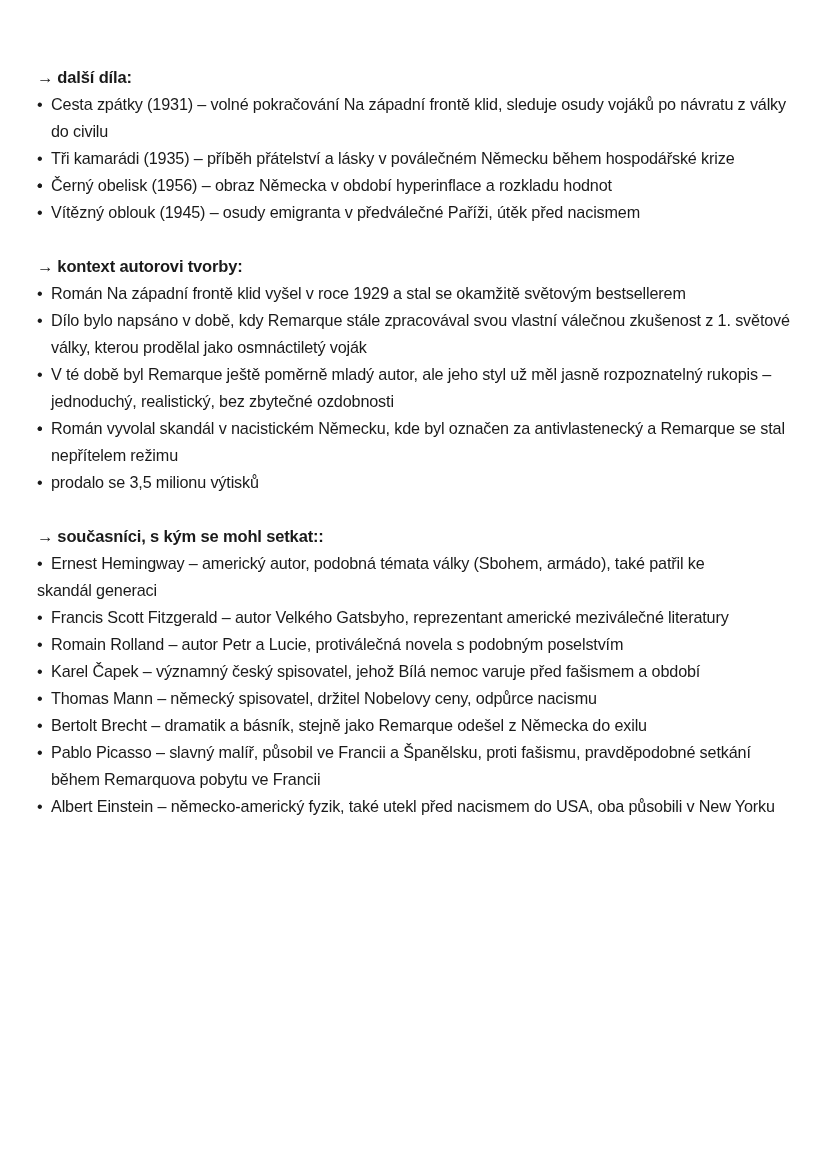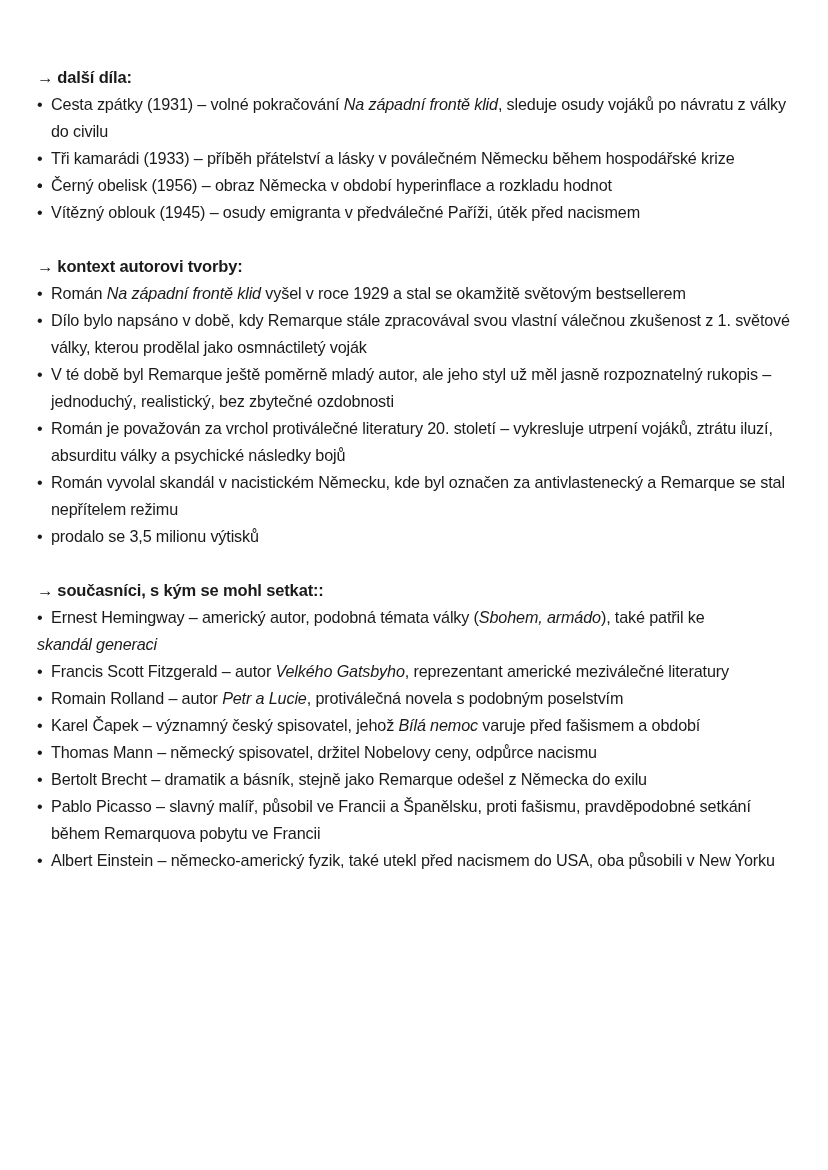--- a/index.html
+++ b/index.html
@@ -40,41 +40,40 @@
       position: relative;
       padding-left: 14px;
     }
     .item .bullet {
       position: absolute;
       left: 0;
       top: 0;
       width: 14px;
     }
     .it {
-      font-style: italic;
     }
   </style>
 </head>
 <body>
 
 <div class="page" id="page">
     <div class="section">
       <div class="heading"><span class="arrow">→</span><span>další díla:</span></div>
       <div class="item"><span class="bullet">•</span><span><span>Cesta zpátky (1931) – volné pokračování </span><span class="it">Na západní frontě klid</span><span>, sleduje osudy vojáků po návratu z války do civilu</span></span></div>
-      <div class="item"><span class="bullet">•</span><span><span>Tři kamarádi (1933) – příběh přátelství a lásky v poválečném Německu během hospodářské krize</span></span></div>
+      <div class="item"><span class="bullet">•</span><span><span>Tři kamarádi (1935) – příběh přátelství a lásky v poválečném Německu během hospodářské krize</span></span></div>
       <div class="item"><span class="bullet">•</span></div>
       <div class="item"><span class="bullet">•</span><span><span>Černý obelisk (1956) – obraz Německa v období hyperinflace a rozkladu hodnot</span></span></div>
       <div class="item"><span class="bullet">•</span><span><span>Vítězný oblouk (1945) – osudy emigranta v předválečné Paříži, útěk před nacismem</span></span></div>
     </div>
     <div class="section">
       <div class="heading"><span class="arrow">→</span><span>kontext autorovi tvorby:</span></div>
       <div class="item"><span class="bullet">•</span><span><span>Román </span><span class="it">Na západní frontě klid</span><span> vyšel v roce 1929 a stal se okamžitě světovým bestsellerem</span></span></div>
       <div class="item"><span class="bullet">•</span><span><span>Dílo bylo napsáno v době, kdy Remarque stále zpracovával svou vlastní válečnou zkušenost z 1. světové války, kterou prodělal jako osmnáctiletý voják</span></span></div>
       <div class="item"><span class="bullet">•</span><span><span>V té době byl Remarque ještě poměrně mladý autor, ale jeho styl už měl jasně rozpoznatelný rukopis – jednoduchý, realistický, bez zbytečné ozdobnosti</span></span></div>
-      <div class="item"><span class="bullet">•</span><span><span>Román je považován za vrchol protiválečné literatury 20. století – vykresluje utrpení vojáků, ztrátu iluzí, absurditu války a psychické následky bojů</span></span></div>
+      <div class="item"><span class="bullet">•</span></div>
       <div class="item"><span class="bullet">•</span><span><span>Román vyvolal skandál v nacistickém Německu, kde byl označen za antivlastenecký a Remarque se stal nepřítelem režimu</span></span></div>
       <div class="item"><span class="bullet">•</span><span><span>prodalo se 3,5 milionu výtisků</span></span></div>
     </div>
     <div class="section">
       <div class="heading"><span class="arrow">→</span><span>současníci, s kým se mohl setkat::</span></div>
       <div class="item"><span class="bullet">•</span><span><span>Ernest Hemingway – americký autor, podobná témata války (</span><span class="it">Sbohem, armádo</span><span>), také patřil ke</span></span><div class="cont" style="margin-left: -14px;"><span class="it">skandál generaci</span></div></div>
       <div class="item"><span class="bullet">•</span><span><span>Francis Scott Fitzgerald – autor </span><span class="it">Velkého Gatsbyho</span><span>, reprezentant americké meziválečné literatury</span></span></div>
       <div class="item"><span class="bullet">•</span><span><span>Romain Rolland – autor </span><span class="it">Petr a Lucie</span><span>, protiválečná novela s podobným poselstvím</span></span></div>
       <div class="item"><span class="bullet">•</span><span><span>Karel Čapek – významný český spisovatel, jehož </span><span class="it">Bílá nemoc</span><span> varuje před fašismem a období</span></span></div>
       <div class="item"><span class="bullet">•</span><span><span>Thomas Mann – německý spisovatel, držitel Nobelovy ceny, odpůrce nacismu</span></span></div>

